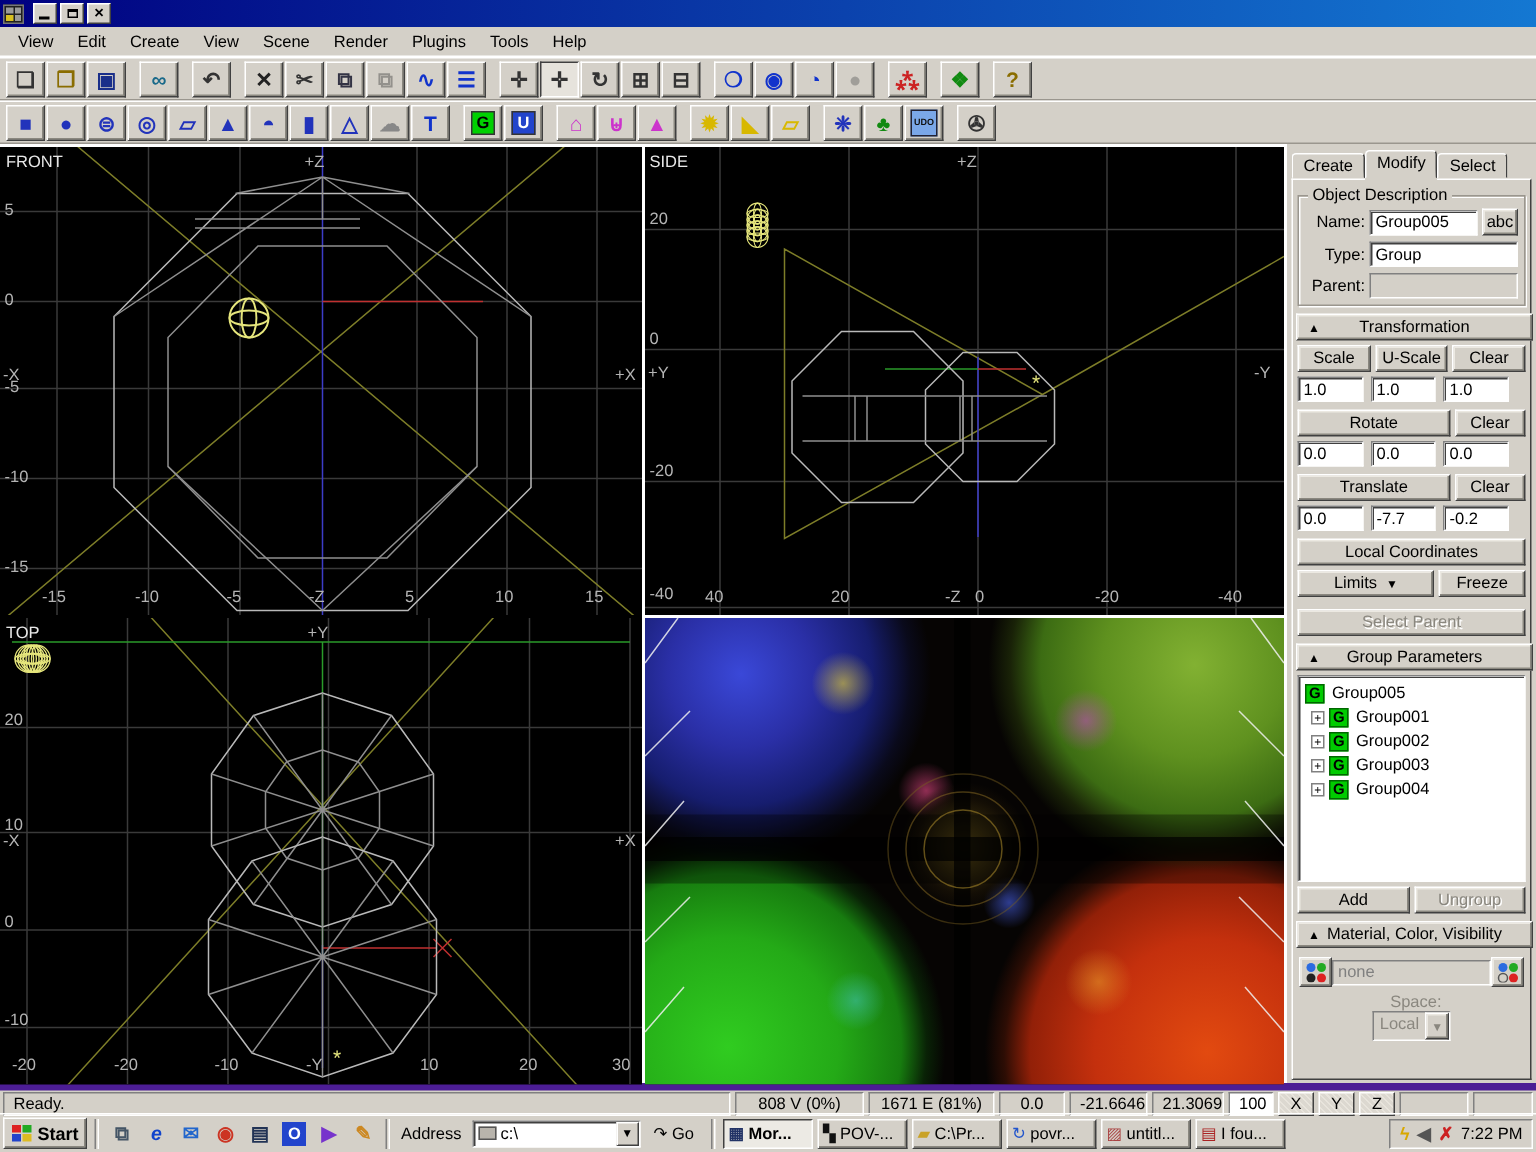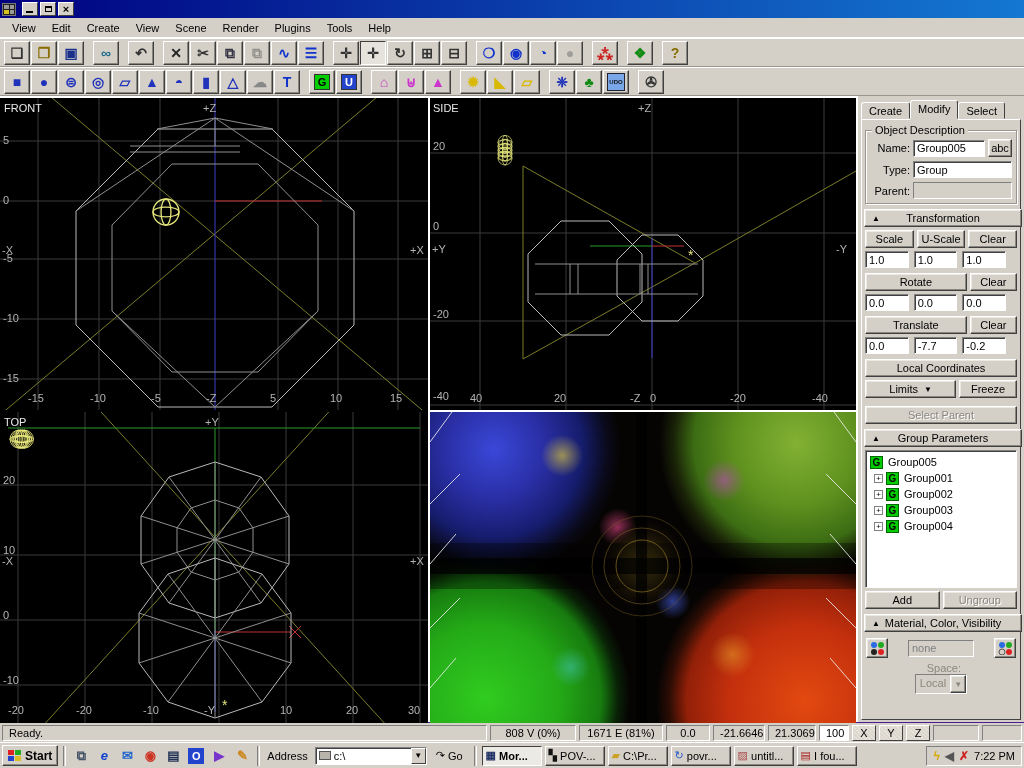--- a/index.html
+++ b/index.html
@@ -77,30 +77,30 @@
   .sechdr{width:158px;margin:5px auto 3px auto;position:relative;}
   .sechdr .tri{position:absolute;left:7px;font-size:8px;}
   .brow{display:flex;gap:3px;margin:3px 1px;}
   .brow .btn{flex:1;}
   .vrow{display:flex;gap:5px;margin:2px 12px 5px 1px;}
   .vrow input{flex:1;min-width:0;}
   .treebox{background:#fff;border:1px solid;border-color:#808080 #fff #fff #808080;box-shadow:inset 1px 1px 0 #404040;height:138px;margin:3px 1px;padding:3px 2px;overflow:hidden;}
   .trow{display:flex;align-items:center;height:16px;}
   .trow .plus{width:9px;height:9px;border:1px solid #808080;font-size:8px;line-height:7px;text-align:center;margin:0 3px 0 6px;color:#000;background:#fff;}
   .gicon{width:13px;height:13px;background:#00cc00;border:1px solid #006600;color:#000;font-weight:bold;font-size:10px;display:flex;align-items:center;justify-content:center;margin-right:5px;}
-  .matrow{display:flex;align-items:center;gap:20px;margin:6px 2px 4px 2px;}
+  .matrow{display:flex;align-items:center;gap:0;margin:6px 2px 4px 2px;}
   .mbtn{width:22px;height:20px;flex:0 0 22px;}
   .sprow{display:flex;align-items:center;margin:4px 2px;flex-direction:column;}
   .sprow .splabel{width:44px;text-align:right;color:#8a877f;margin-right:4px;}
   .selwrap{flex:1;display:flex;border:1px solid;border-color:#808080 #fff #fff #808080;background:#d4d0c8;height:34px;}
   .selwrap .selval{flex:1;color:#8a877f;padding:2px 4px;}
   .selwrap .selbtn{width:16px;}
 
   
-  #statusbar{height:20px;flex:0 0 20px;display:flex;align-items:flex-end;padding:1px 2px;gap:3px;border-top:1px solid #4c1d95;}
+  #statusbar{height:20px;flex:0 0 20px;display:flex;align-items:flex-start;padding:1px 2px;gap:3px;border-top:5px solid #4c1d95;}
   .spanel{border:1px solid;border-color:#808080 #fff #fff #808080;height:16px;padding:1px 6px;white-space:nowrap;overflow:hidden;}
   .sp-ready{flex:1;}
   .sp-num{text-align:center;}
   .axbtn{width:24px;height:16px;background:#dcd8d0;background-image:repeating-linear-gradient(45deg,#e8e4dc 0 1px,transparent 1px 3px);border:1px solid;border-color:#fff #404040 #404040 #fff;text-align:center;line-height:14px;}
   .szoom{width:30px;background:#fff;text-align:center;}
 
   
   #taskbar{height:26px;flex:0 0 26px;border-top:1px solid #fff;display:flex;align-items:center;padding:0 2px;gap:3px;}
   .startbtn{height:21px;display:flex;align-items:center;gap:3px;padding:0 5px;font-weight:bold;font-size:12px;background:#d4d0c8;border:1px solid;border-color:#fff #404040 #404040 #fff;box-shadow:inset -1px -1px 0 #8a877f;}
   .tbsep{width:3px;height:20px;border-left:1px solid #808080;border-right:1px solid #fff;margin:0 2px;}

